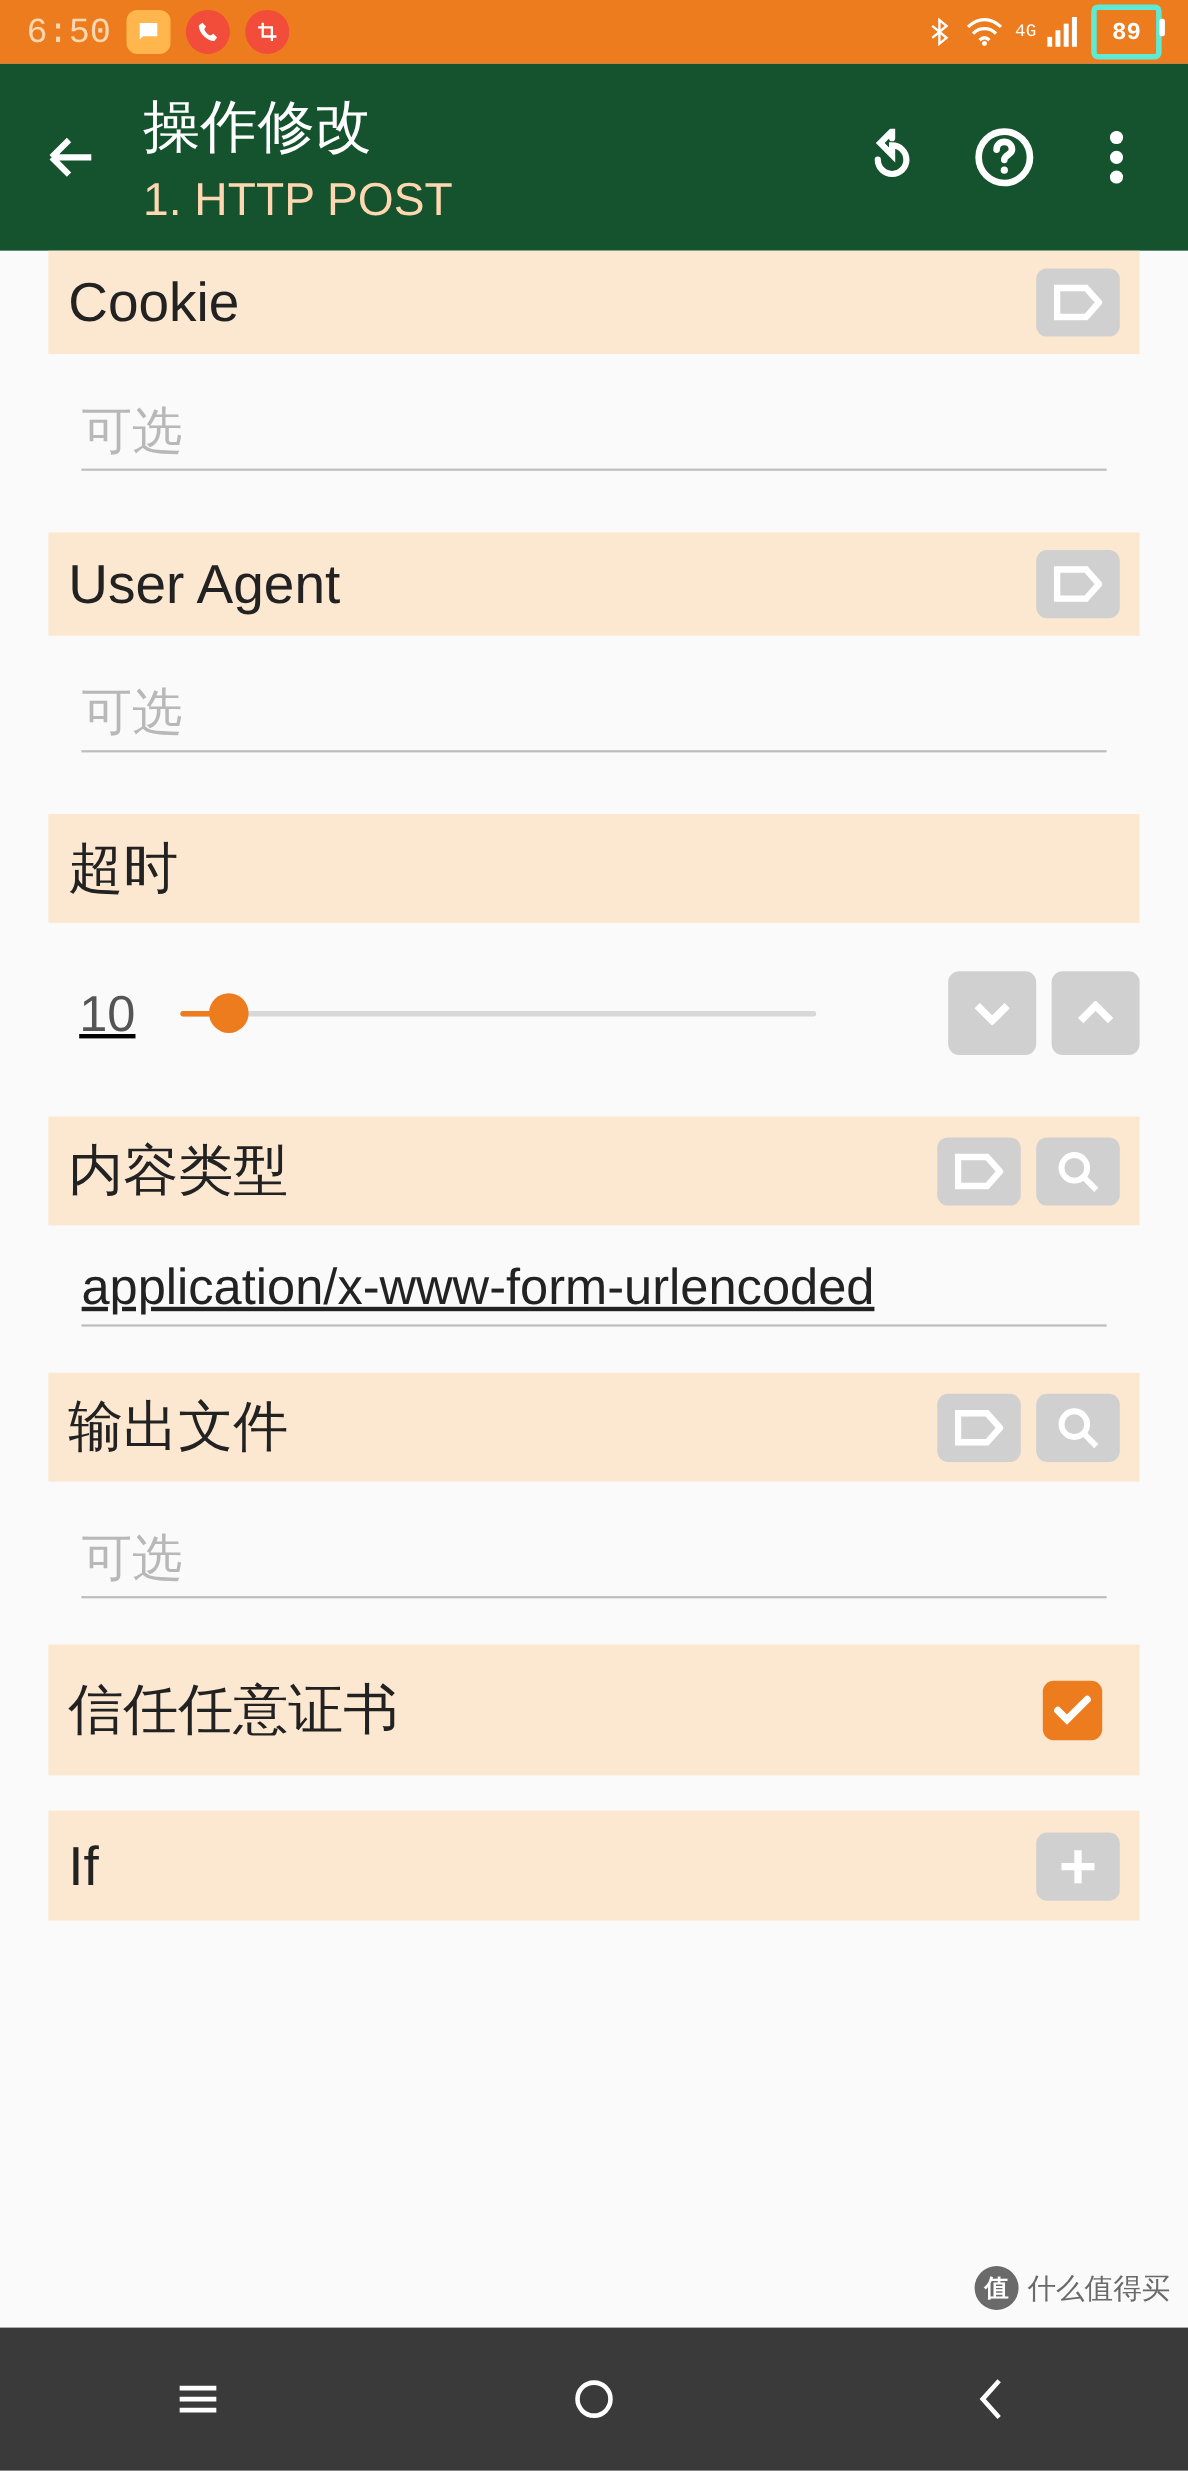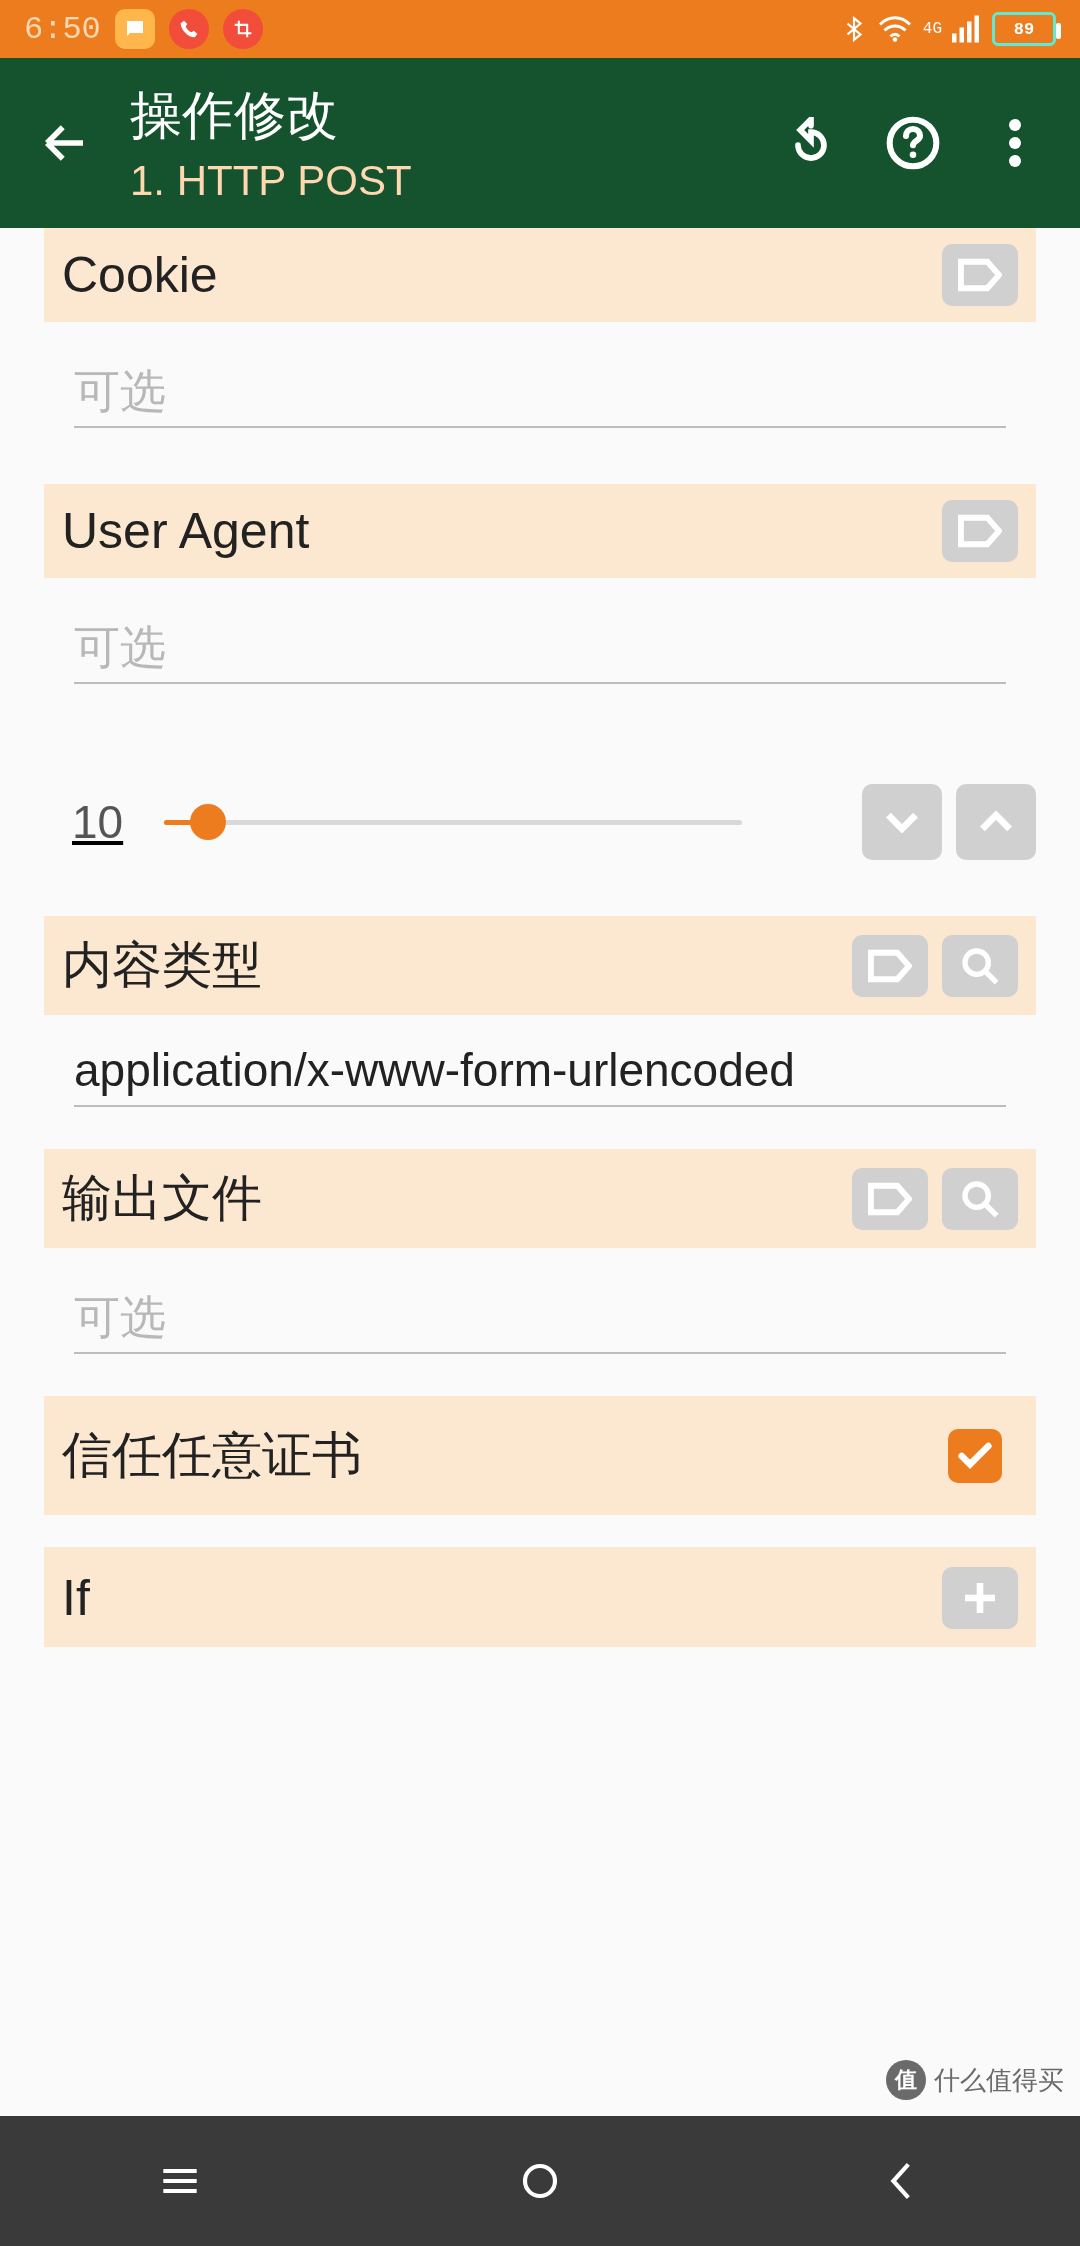--- a/index.html
+++ b/index.html
@@ -5,21 +5,21 @@
   * { box-sizing: border-box; margin: 0; padding: 0; }
   html, body { width: 1080px; height: 2246px; font-family: -apple-system, "Helvetica Neue", Arial, sans-serif; background: #fafafa; overflow: hidden; }
   .status-bar { height: 58px; background: #ec7c1d; color: #fff; display: flex; align-items: center; justify-content: space-between; padding: 0 24px; font-size: 32px; font-family: Liberation Mono, monospace; }
   .status-left { display: flex; align-items: center; gap: 14px; }
   .status-left .time { color: #ffd7b0; font-weight: 500; }
   .status-icon { width: 40px; height: 40px; border-radius: 10px; display: flex; align-items: center; justify-content: center; font-size: 24px; }
   .chat-ic { background:#ffb64d; color:#fff; }
   .call-ic { background:#f14d3a; color:#fff; border-radius:50%; font-size:22px;}
   .crop-ic { background:#f14d3a; color:#fff; border-radius:50%; font-size:22px;}
   .status-right { display:flex; align-items:center; gap:10px; font-size:28px; }
-  .battery { border: 3px solid #5eead4; border-radius: 6px; width: 64px; height: 34px; position: relative; display:flex; align-items:center; padding:0 4px; font-size:17px; font-weight:600; color:#fff; justify-content:center;}
+  .battery { border: 5px solid #5eead4; border-radius: 6px; width: 64px; height: 50px; position: relative; display:flex; align-items:center; padding:0 4px; font-size:22px; font-weight:600; color:#fff; justify-content:center;}
   .battery::after { content:""; position:absolute; right:-8px; top:8px; width:5px; height:16px; background:#fff; border-radius:2px;}
   .app-bar { height: 170px; background: #14532d; display:flex; align-items:center; padding: 0 20px; }
   .back-btn { width:90px; height:90px; display:flex; align-items:center; justify-content:center; }
   .titles { flex:1; padding-left: 20px; }
   .title1 { color:#fff; font-size: 52px; font-weight:400; }
   .title2 { color:#ffd7b0; font-size: 42px; margin-top: 6px; }
   .bar-actions { display:flex; align-items:center; gap:36px; padding-right:12px; }
   .bar-btn { width:66px; height:66px; display:flex; align-items:center; justify-content:center; }
   .content { background:#fafafa; }
   .section-header { background:#fce8d0; display:flex; align-items:center; justify-content:space-between; padding: 16px 18px; margin: 0 44px; }
@@ -155,20 +155,23 @@
           </svg>
       </div>
     </div>
   </div>
   <div class="input-row">
     <input class="text-input" placeholder="可选" style="">
   </div>
 
   <div class="gap"></div>
 
+  <div class="section-header">
+    <span class="section-title">超时</span>
+  </div>
   <div class="timeout-row">
     <div class="timeout-val">10</div>
     <div class="slider-wrap">
       <div class="slider-track"></div>
       <div class="slider-fill"></div>
       <div class="slider-thumb"></div>
     </div>
     <div class="stepper">
       <div class="sq-btn" style="width:80px;height:76px;">
         <svg width="34" height="22" viewBox="0 0 20 12">
@@ -195,21 +198,21 @@
       </div>
       <div class="sq-btn">
         <svg width="40" height="40" viewBox="0 0 24 24">
             <circle cx="10" cy="10" r="7" fill="none" stroke="#fff" stroke-width="3.2"></circle>
             <line x1="15" y1="15" x2="22" y2="22" stroke="#fff" stroke-width="3.2"></line>
           </svg>
       </div>
     </div>
   </div>
   <div class="input-row" style="margin-top:28px;">
-    <input class="text-input" style="color: rgb(34, 34, 34);" value="application/x-www-form-urlencoded">
+    <input class="text-input" style="color: rgb(34, 34, 34); text-decoration: underline;" value="application/x-www-form-urlencoded">
   </div>
 
   <div class="gap-sm"></div>
 
   <div class="section-header">
     <span class="section-title">输出文件</span>
     <div class="hdr-actions">
       <div class="sq-btn">
         <svg width="44" height="34" viewBox="0 0 30 22">
             <path fill="none" stroke="#fff" stroke-width="4" d="M2 2h18l8 9-8 9H2z"></path>

